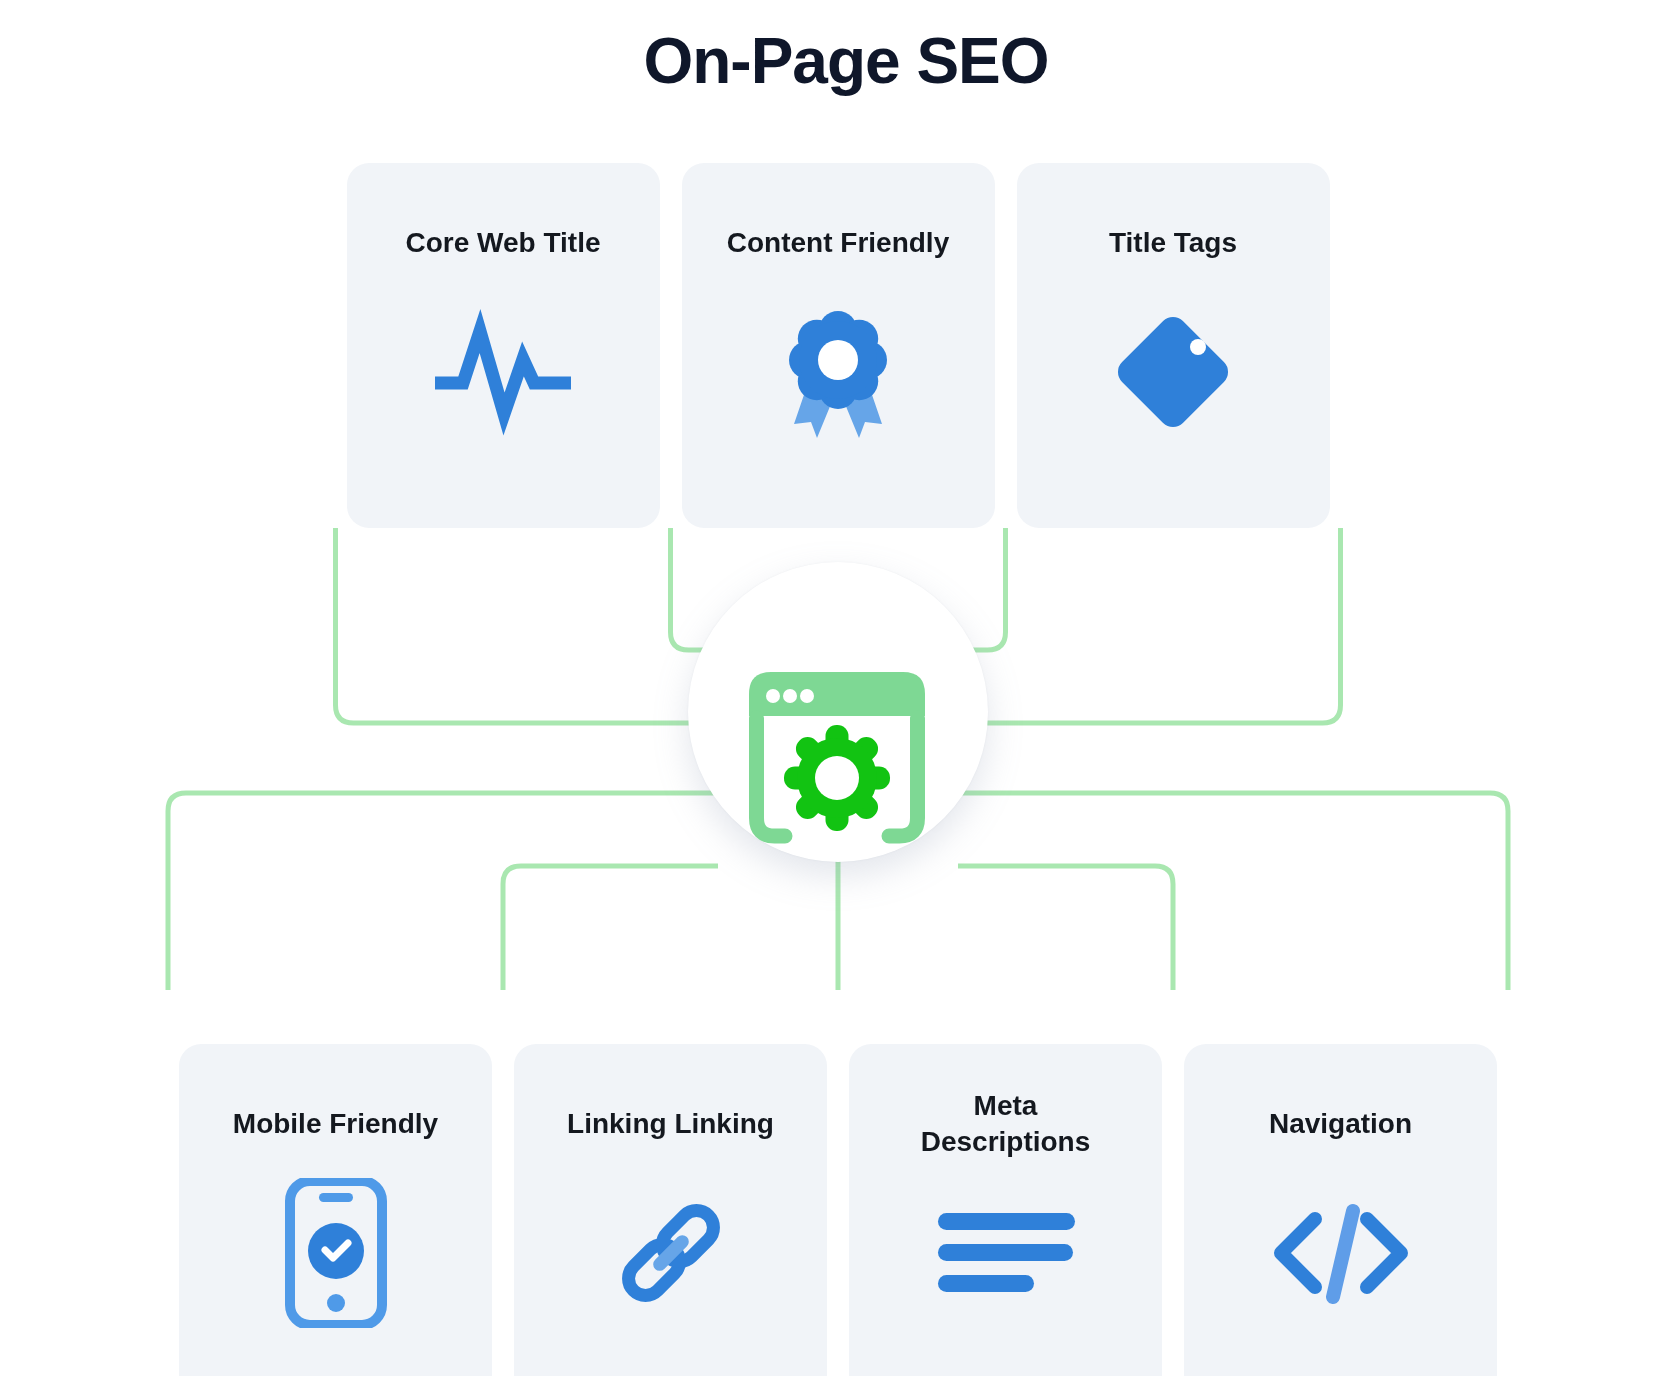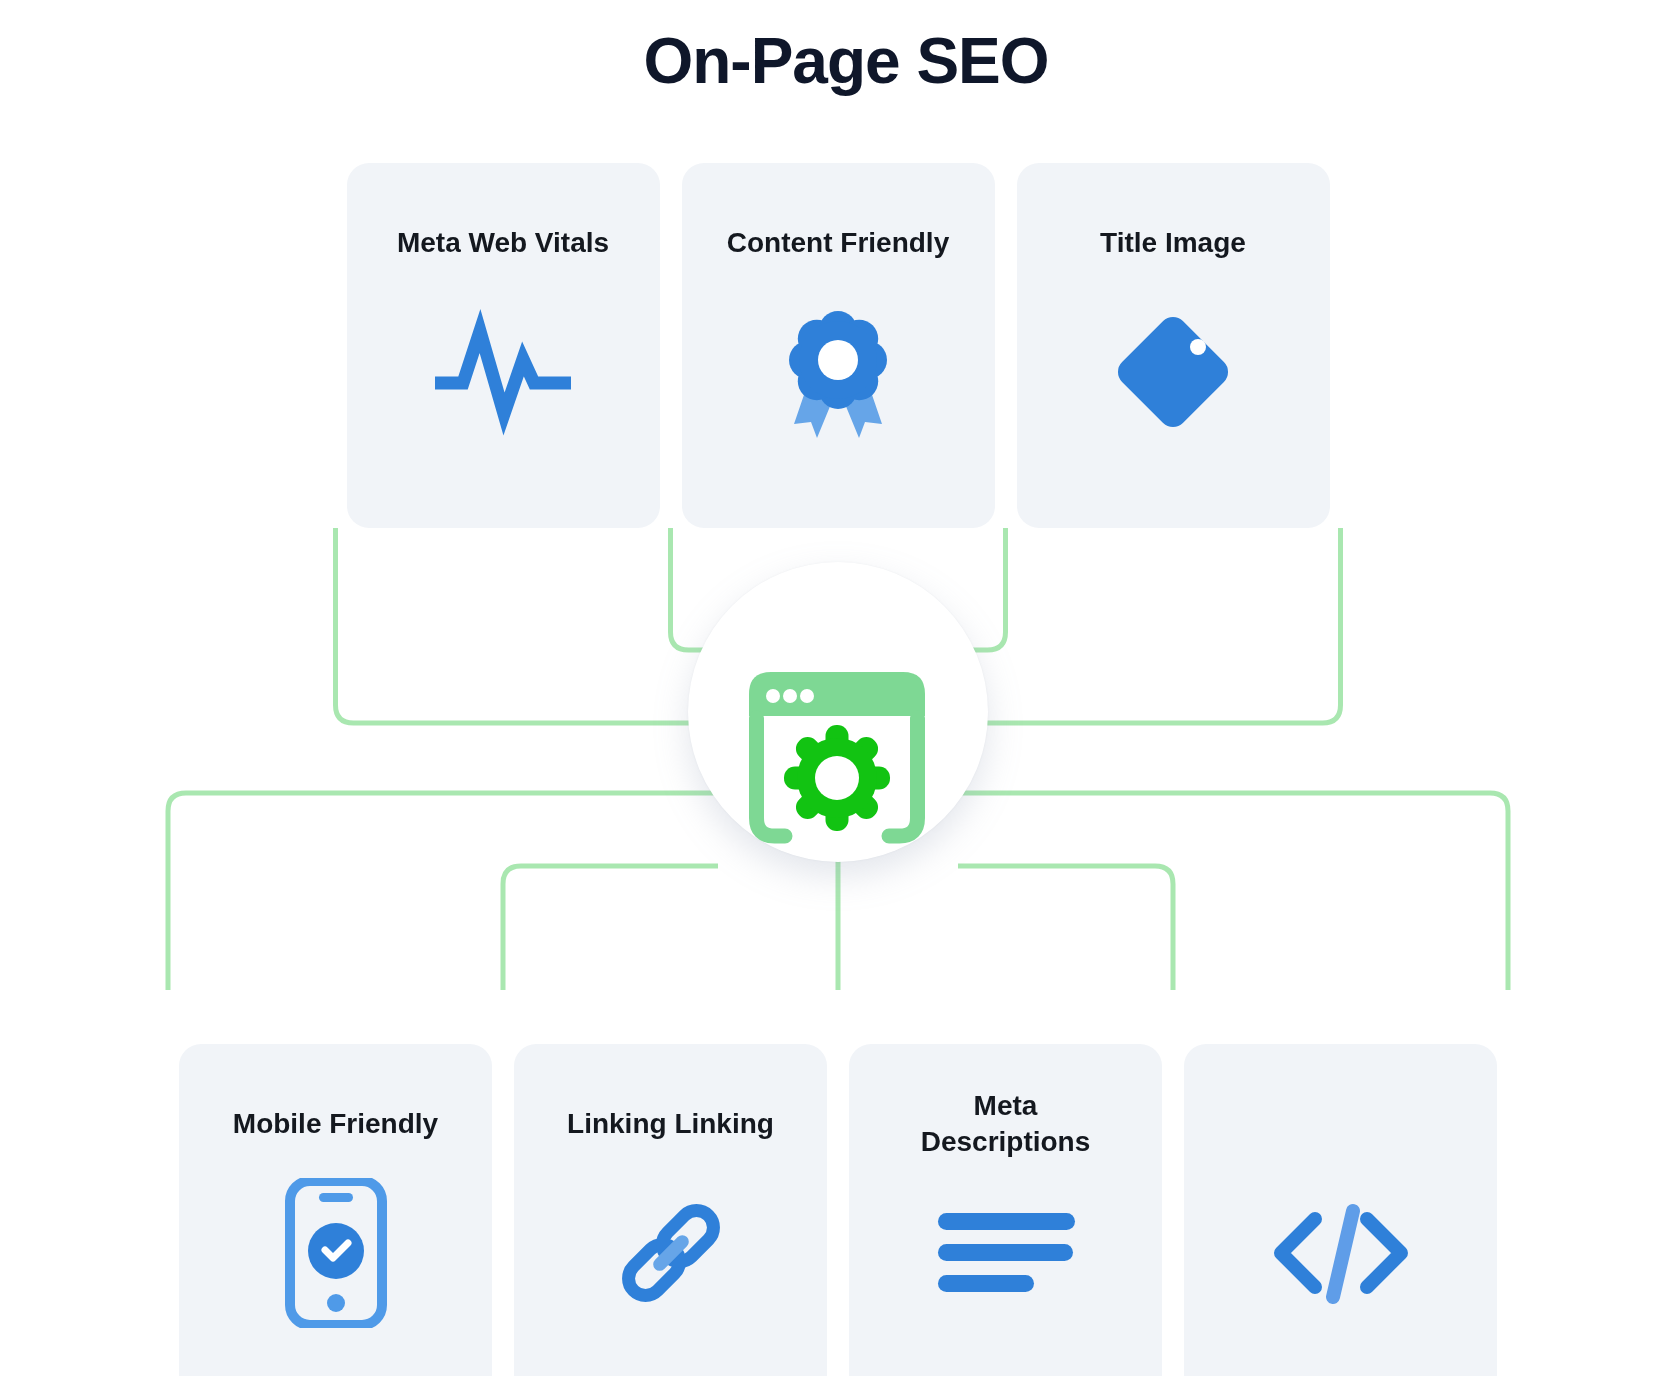--- a/index.html
+++ b/index.html
@@ -148,37 +148,37 @@
 
   <div class="hub">
     <svg class="hub-icon">
       <use href="#browser-gear-icon"></use>
     </svg>
   </div>
 
   <div class="row row-top">
       <div class="card">
         <div class="card-label">
-          <span>Meta Web Vitals</span>
+          <span>Core Web Title</span>
         </div>
         <svg class="card-icon">
           <use href="#pulse-icon"></use>
         </svg>
       </div>
       <div class="card">
         <div class="card-label">
           <span>Content Friendly</span>
         </div>
         <svg class="card-icon">
           <use href="#award-icon"></use>
         </svg>
       </div>
       <div class="card">
         <div class="card-label">
-          <span>Title Image</span>
+          <span>Title Tags</span>
         </div>
         <svg class="card-icon">
           <use href="#tag-icon"></use>
         </svg>
       </div>
     </div>
   <div class="row row-bottom">
       <div class="card">
         <div class="card-label">
           <span>Mobile Friendly</span>
@@ -197,19 +197,22 @@
       </div>
       <div class="card">
         <div class="card-label">
           <span>Meta Descriptions</span>
         </div>
         <svg class="card-icon">
           <use href="#text-lines-icon"></use>
         </svg>
       </div>
       <div class="card">
+        <div class="card-label">
+          <span>Navigation</span>
+        </div>
         <svg class="card-icon">
           <use href="#code-icon"></use>
         </svg>
       </div>
     </div>
 
 </div>
 
 </body></html>

